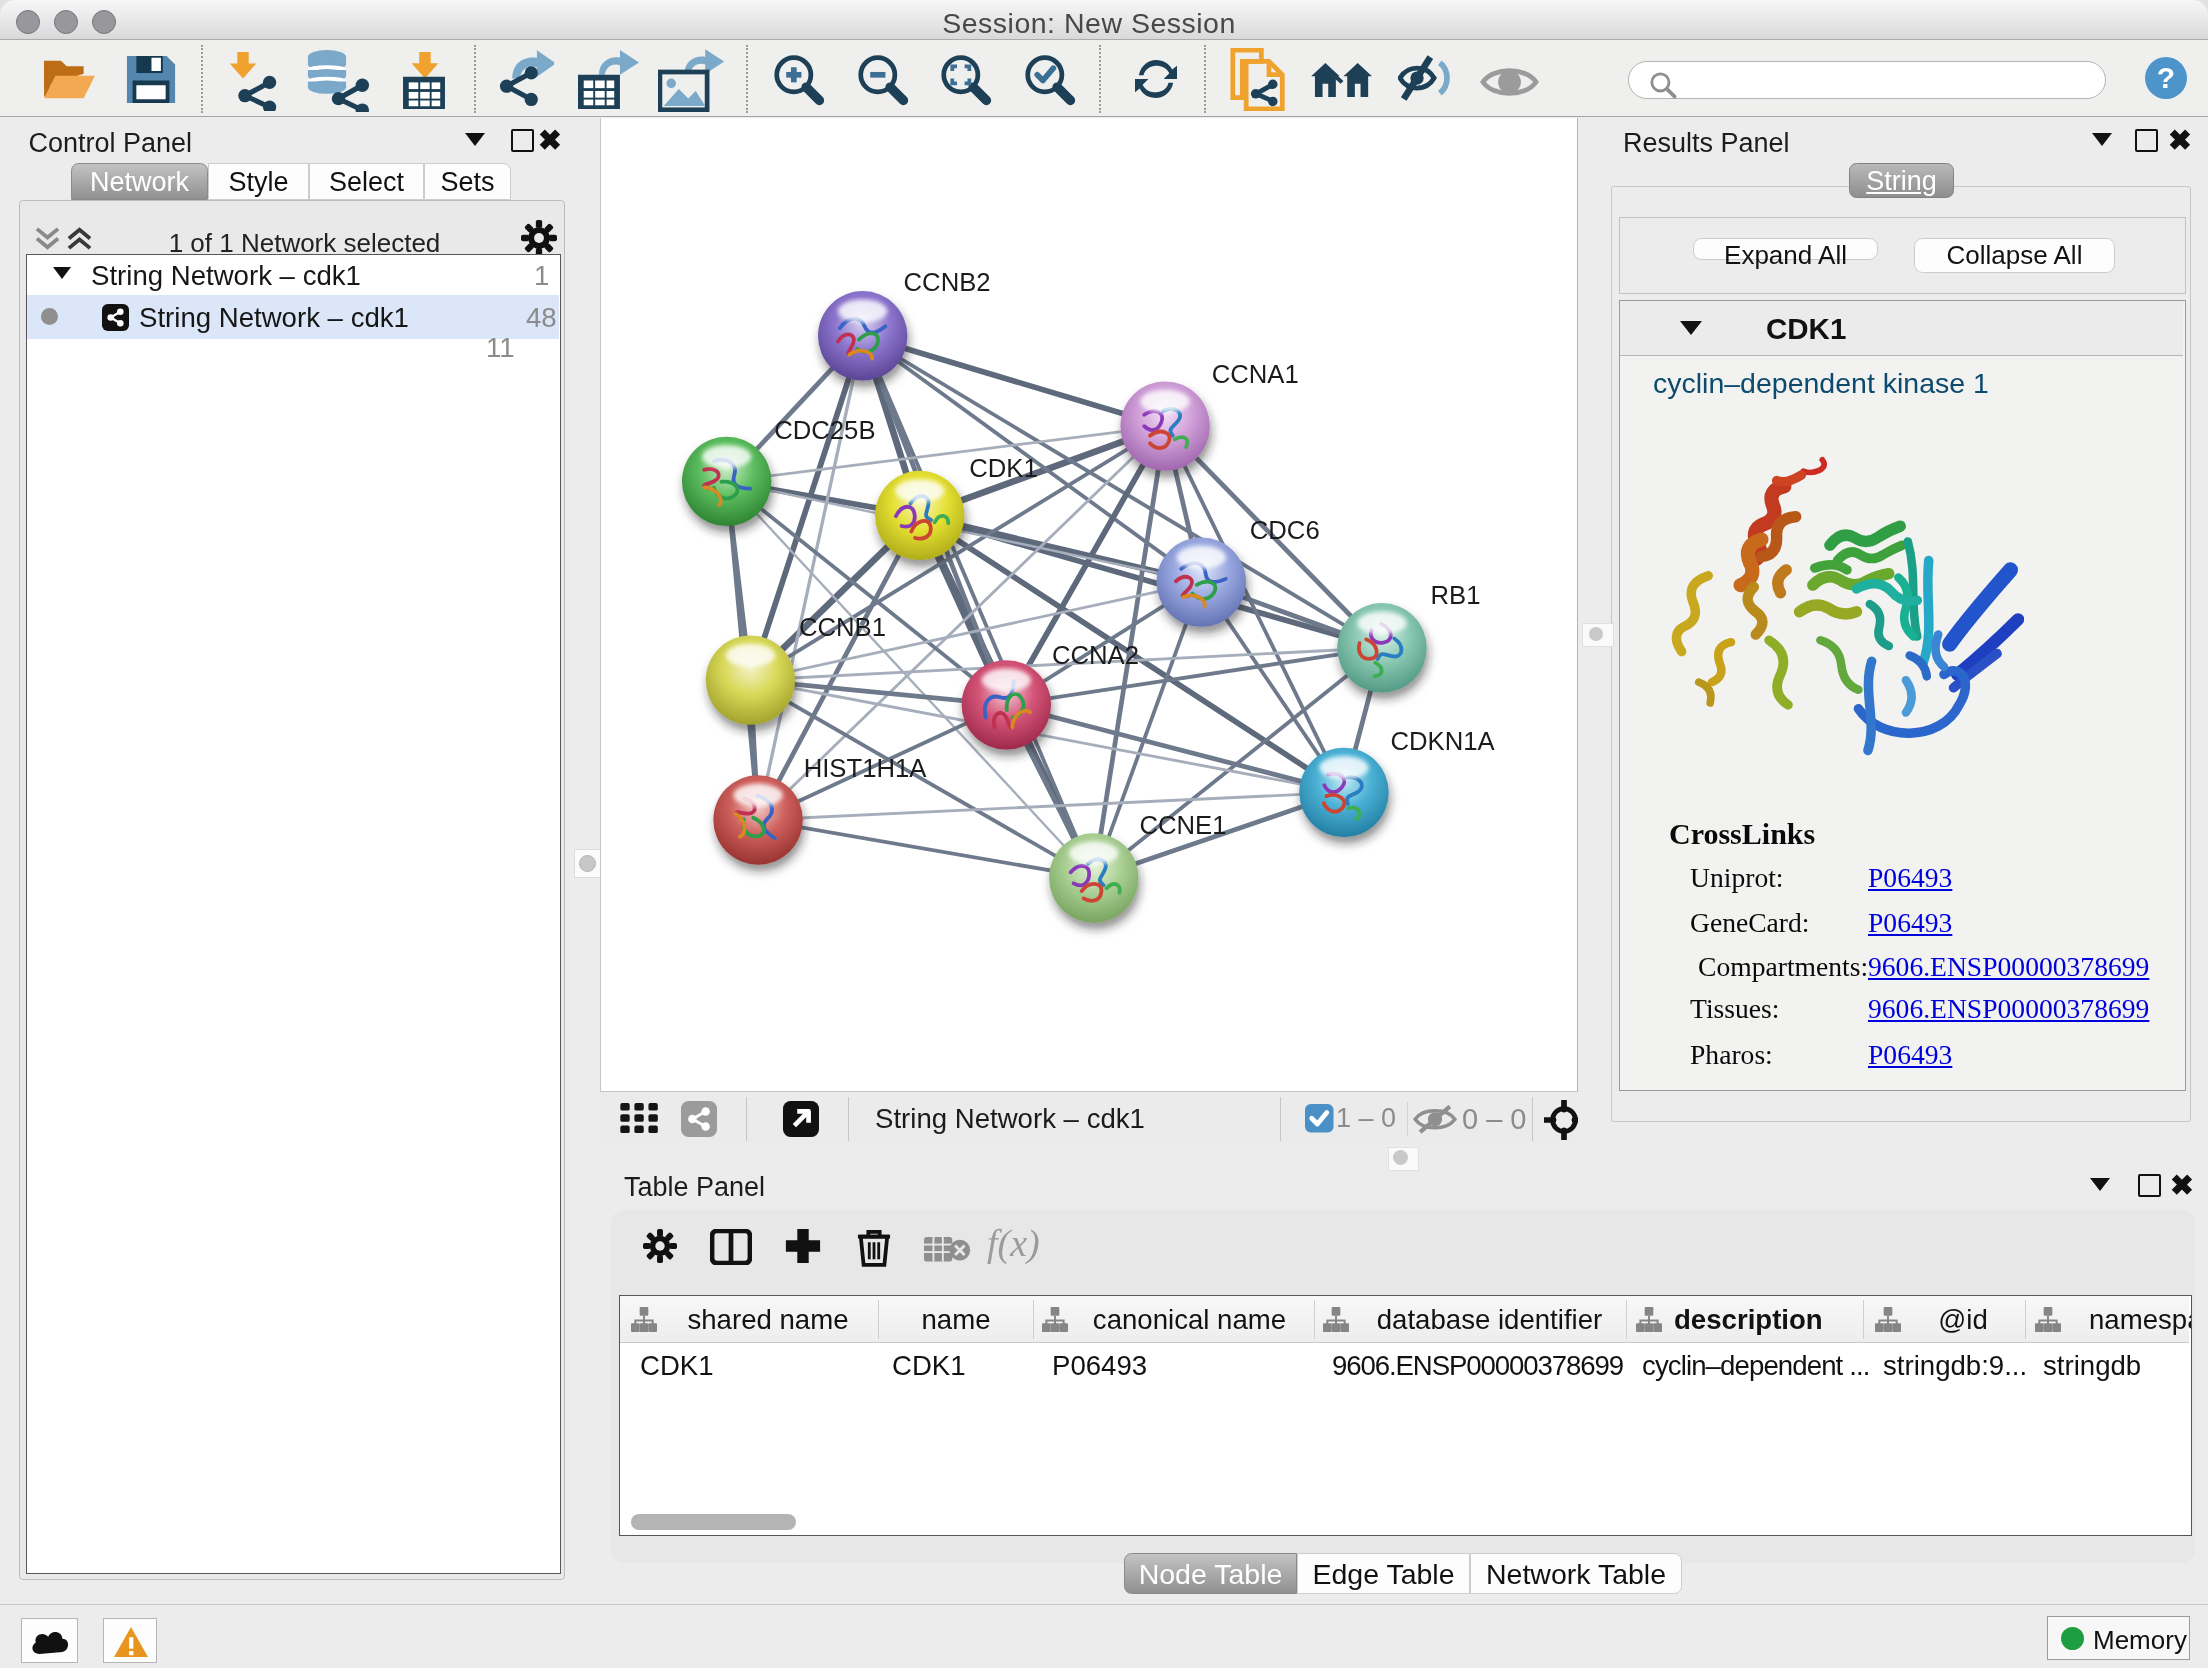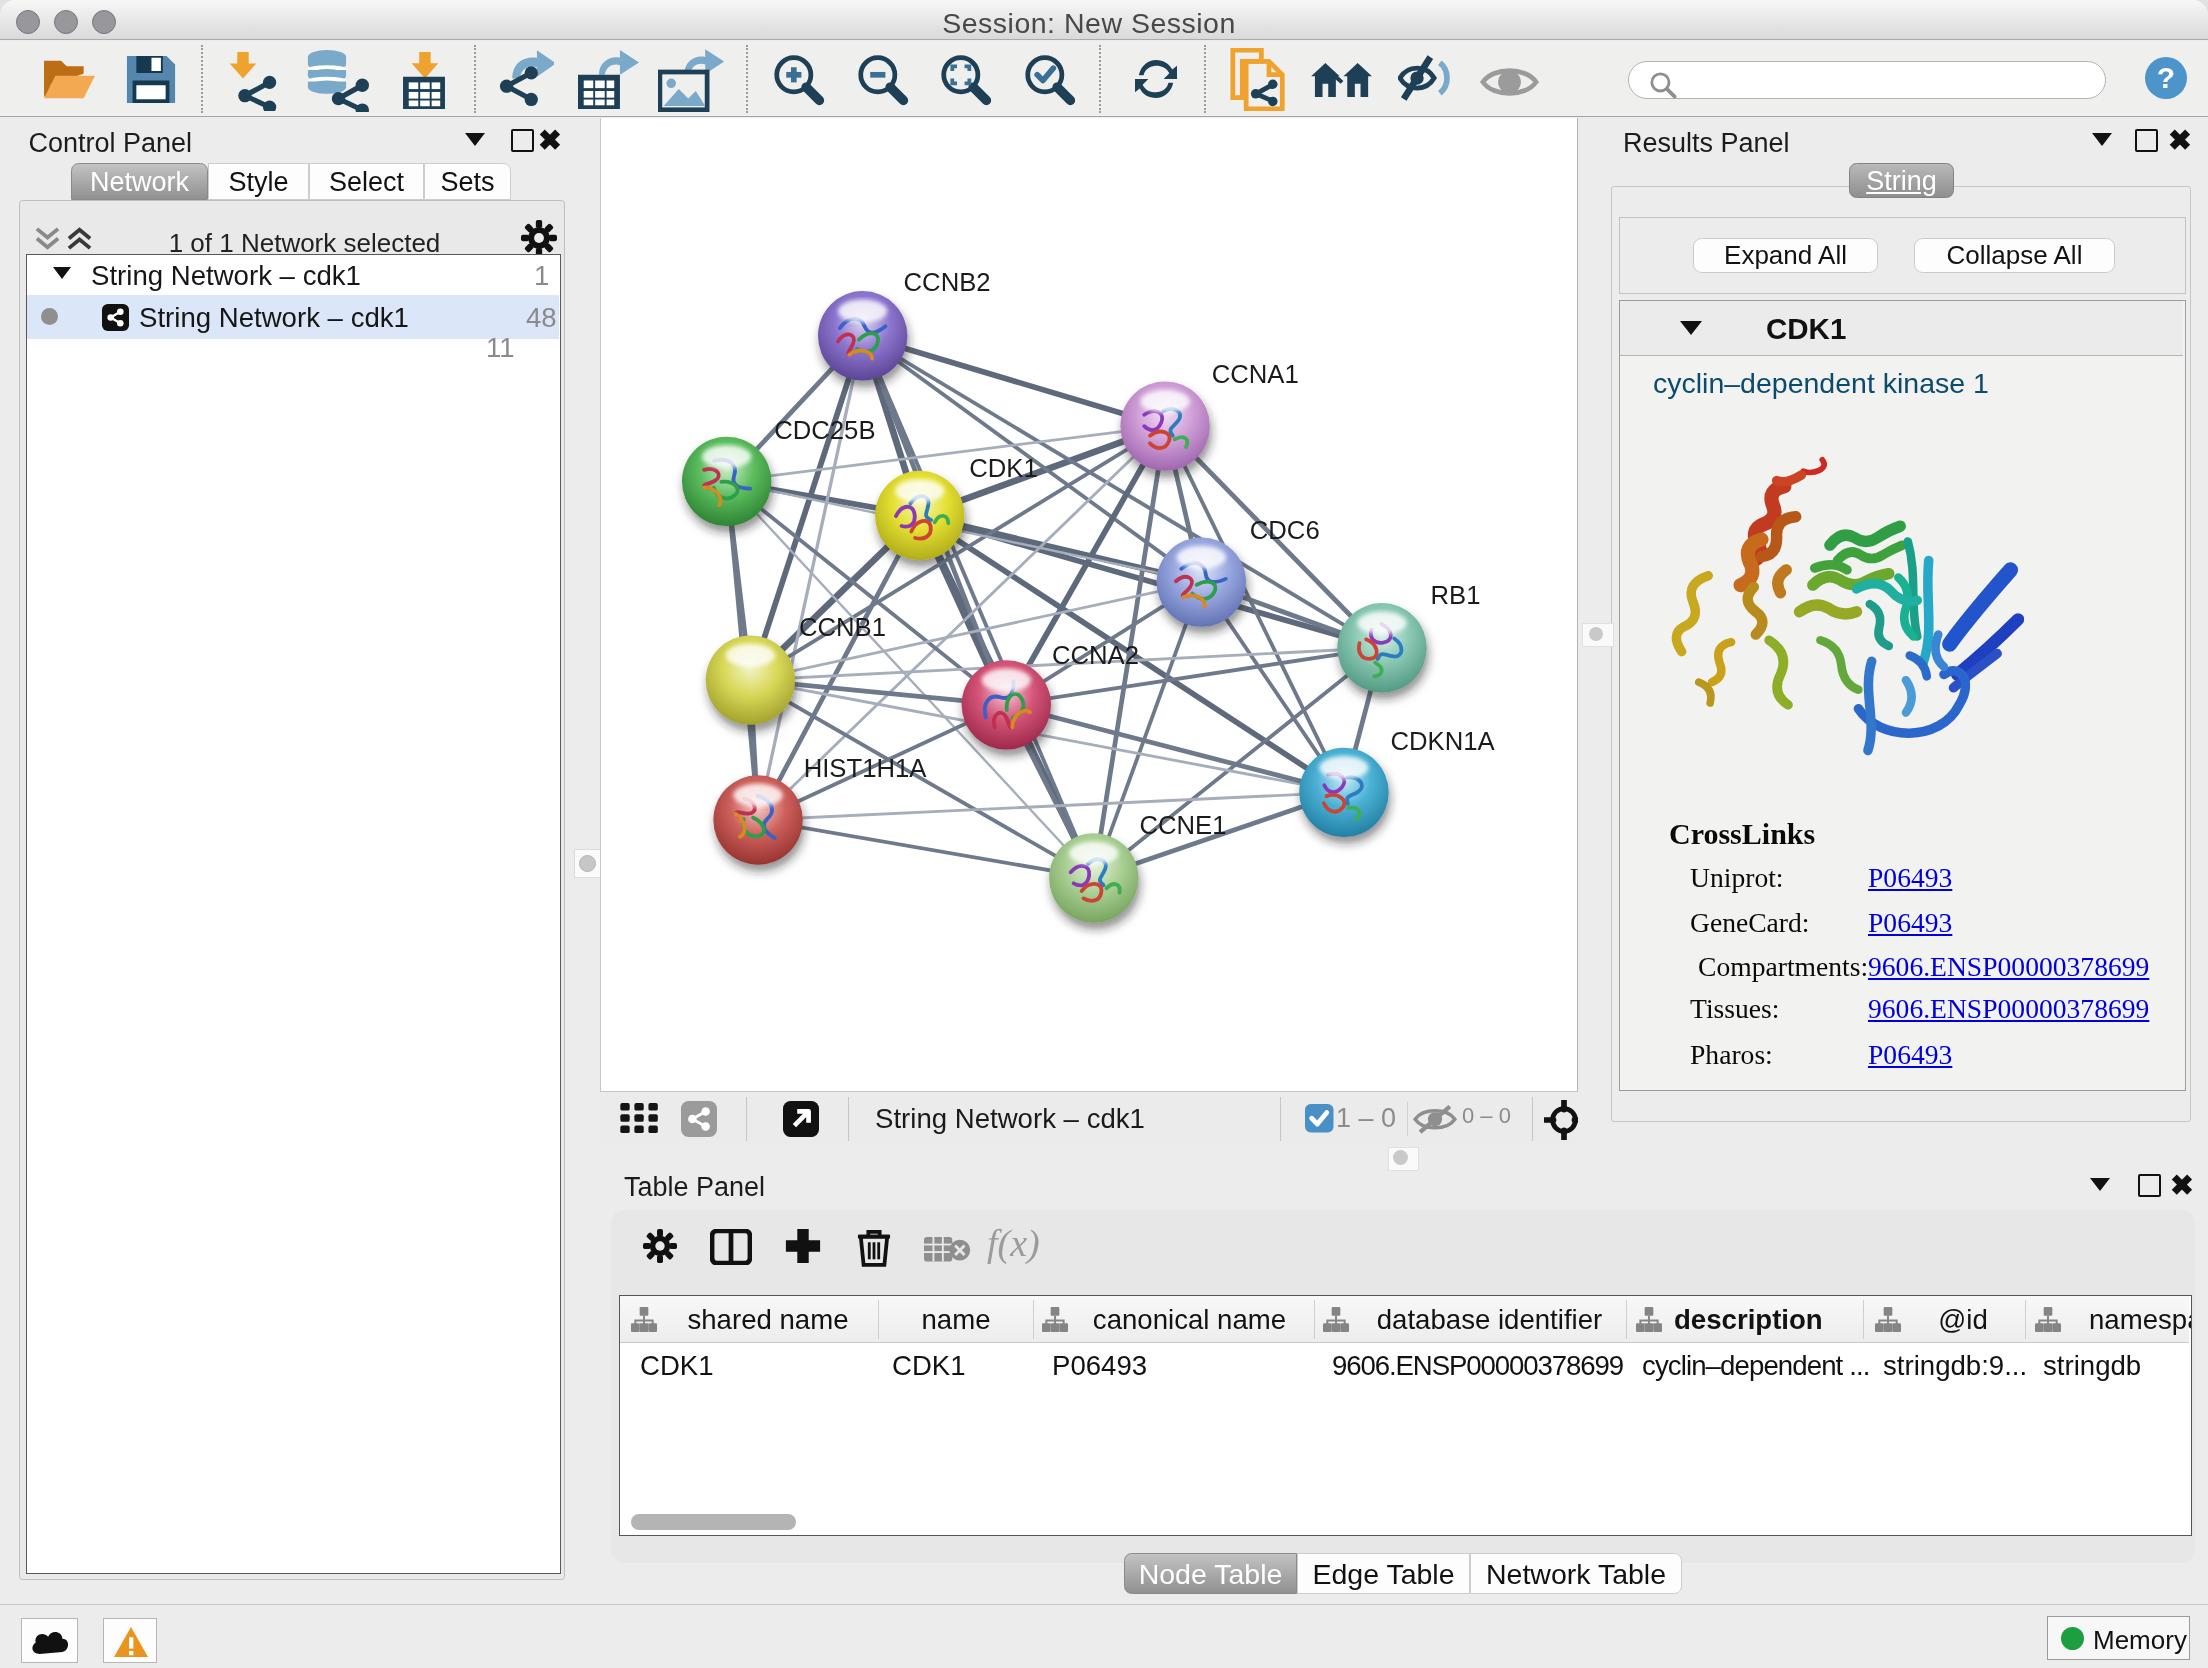--- a/index.html
+++ b/index.html
@@ -515,21 +515,21 @@
     <rect x="0" y="0" width="30" height="30" rx="6" fill="#4a90c6"></rect>
     <path d="M7 15 L13 21 L23 9" fill="none" stroke="#fff" stroke-width="5" stroke-linecap="round" stroke-linejoin="round"></path>
   </svg>
   <div class="ab gr" style="left:736px;top:11.4px;font-size:27px;">1 – 0</div>
   <div class="ab" style="left:807px;top:9.5px;height:34px;border-left:1.9px solid #d2d2d2;"></div>
   <svg class="ab" style="left:813px;top:13.3px" width="44" height="28.5" viewBox="0 0 62 40">
     <path d="M3 20 C14 4 48 4 59 20 C48 36 14 36 3 20 Z" fill="none" stroke="#8f8f8f" stroke-width="5"></path>
     <circle cx="31" cy="20" r="10" fill="#8f8f8f"></circle>
     <line x1="52" y1="2" x2="10" y2="38" stroke="#8f8f8f" stroke-width="6"></line>
   </svg>
-  <div class="ab gr" style="left:862px;top:11.4px;font-size:22px;">0 – 0</div>
+  <div class="ab gr" style="left:862px;top:11.4px;font-size:29px;">0 – 0</div>
   <div class="ab" style="left:932px;top:4.8px;height:44px;border-left:1.9px solid #c6c6c6;"></div>
   <svg class="ab" style="left:944px;top:7.6px" width="40" height="40" viewBox="0 0 42 42">
     <circle cx="21" cy="21" r="12" fill="none" stroke="#111" stroke-width="5"></circle>
     <g stroke="#111" stroke-width="6" stroke-linecap="round">
           <line x1="21" y1="1" x2="21" y2="10"></line>
           <line x1="21" y1="32" x2="21" y2="41"></line>
           <line x1="1" y1="21" x2="10" y2="21"></line>
           <line x1="32" y1="21" x2="41" y2="21"></line>
         </g>
   </svg>
@@ -541,21 +541,21 @@
 <div class="ab" style="left:1582px;top:623px;width:30px;height:22px;background:#fafafa;border:1px solid #e0e0e0;z-index:6;"></div>
 <div class="ab" style="left:1589px;top:627px;width:14.3px;height:14.3px;border-radius:50%;background:#c9c9c9;z-index:7;"></div>
 <div id="rp" class="ab">
   <div class="ab panelhead" style="left:45px;top:9.5px;">Results Panel</div>
   <div class="ab tri" style="left:514px;top:15px;"></div>
   <div class="ab sq" style="left:557px;top:10.5px;"></div>
   <div class="ab xx" style="left:590px;top:7.6px;">✖</div>
   <div class="ab" style="left:33px;top:68px;width:580px;height:936px;background:#ececec;border:1.9px solid #c6c6c6;box-sizing:border-box;border-radius:2.9px;"></div>
   <div class="ab" style="left:41px;top:99px;width:567px;height:77px;border:1px solid #c2c2c2;box-sizing:border-box;"></div>
   <div class="ab" style="left:271px;top:45px;width:105px;height:35px;background:linear-gradient(#b9b9b9,#8e8e8e);border:1px solid #828282;border-radius:7.6px;color:#fff;font-size:27px;text-align:center;line-height:34px;box-sizing:border-box;text-decoration:underline;">String</div>
-  <div class="ab" style="left:115px;top:120px;width:185px;height:35px;background:#fdfdfd;border:1.9px solid #cbcbcb;border-radius:8.6px;font-size:26px;text-align:center;line-height:32px;box-sizing:border-box;color:#111;">Expand All</div>
+  <div class="ab" style="left:115px;top:120px;width:185px;height:22px;background:#fdfdfd;border:1.9px solid #cbcbcb;border-radius:8.6px;font-size:26px;text-align:center;line-height:32px;box-sizing:border-box;color:#111;">Expand All</div>
   <div class="ab" style="left:336px;top:120px;width:201px;height:35px;background:#fdfdfd;border:1.9px solid #cbcbcb;border-radius:8.6px;font-size:26px;text-align:center;line-height:32px;box-sizing:border-box;color:#111;">Collapse All</div>
   <div class="ab" style="left:41px;top:182px;width:567px;height:791px;background:#f2f2f0;border:1.9px solid #9a9a9a;box-sizing:border-box;">
     <div class="ab" style="left:0;top:0;width:563px;height:54px;background:#ebebeb;border-bottom:1px solid #b5b5b5;"></div>
     <div class="ab tri" style="left:60px;top:20px;border-left-width:11.4px;border-right-width:11.4px;border-top-width:14.3px;"></div>
     <div class="ab" style="left:146px;top:10.5px;font-size:29.5px;font-weight:bold;color:#111;">CDK1</div>
     <div class="ab" style="left:33px;top:66px;font-size:28.5px;color:#0c4a6e;">cyclin–dependent kinase 1</div>
     <svg class="ab" style="left:50px;top:153px" width="354" height="306" viewBox="0 0 372 322">
       <g fill="none" stroke-linecap="round">
       <path d="M160 6 C168 16 150 22 140 18" stroke="#cc2a22" stroke-width="6"></path>
       <path d="M120 34 q-18 4 -12 20 q6 14 -10 20 q-14 6 -6 22 q8 12 -8 18" stroke="#c23a20" stroke-width="15"></path>

